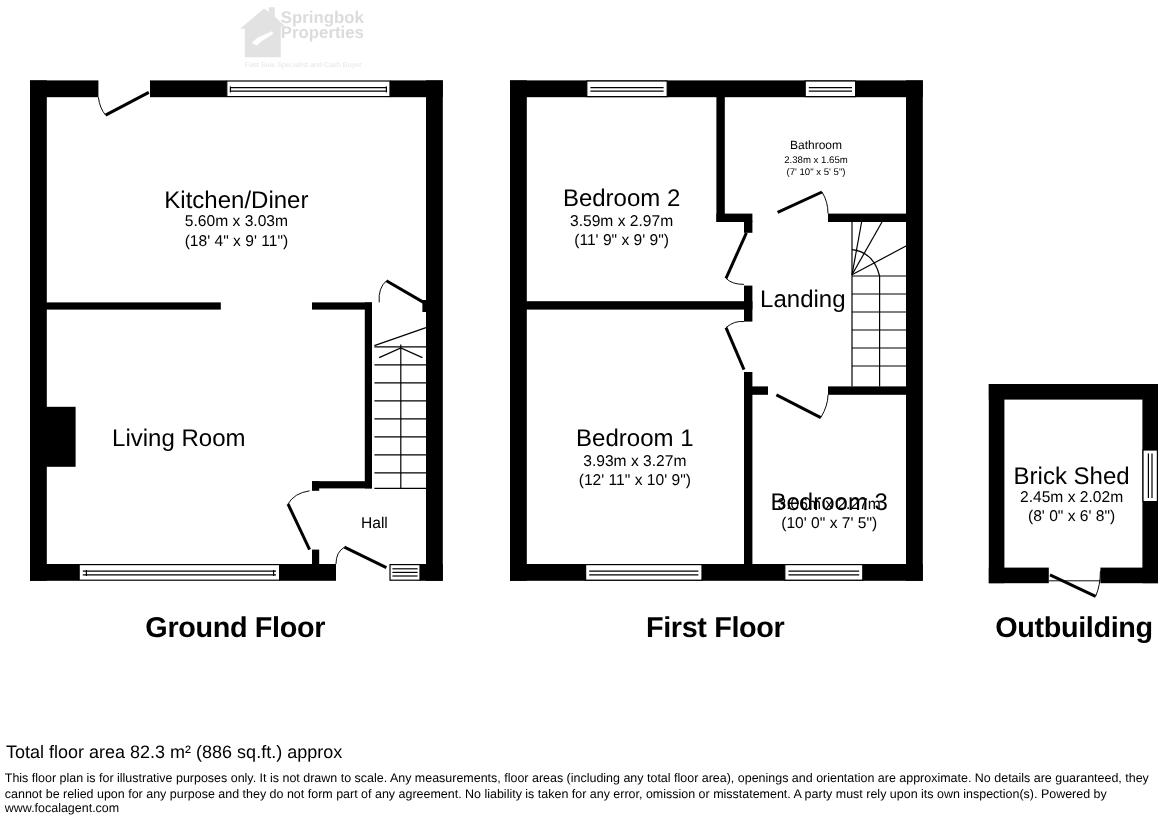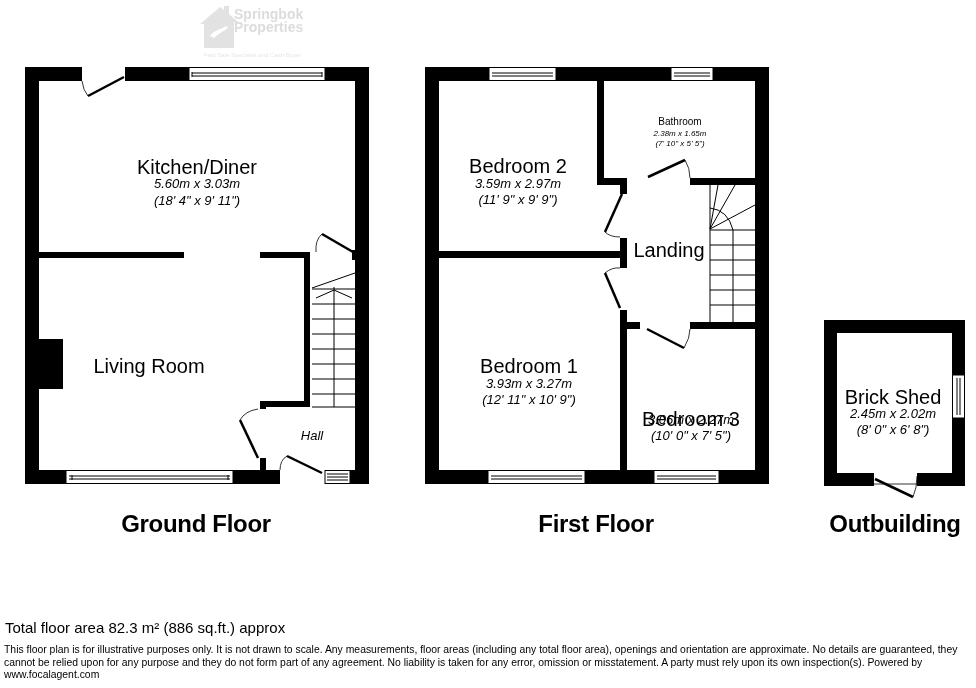--- a/index.html
+++ b/index.html
@@ -2,21 +2,21 @@
 <html><head>
 <meta charset="utf-8">
 <style>
   html, body { margin: 0; padding: 0; background: #ffffff; }
   body { width: 976px; height: 688px; position: relative; overflow: hidden; font-family: "Liberation Sans", sans-serif; color: #000; }
   svg.plan { position: absolute; left: 0; top: 0; }
   .logo { position: absolute; left: 198px; top: 4px; width: 150px; height: 58px; color: #e3e3e3; text-align: center; }
   .logo .brand { position: absolute; left: 36px; top: 4px; font-weight: bold; font-size: 14px; line-height: 13px; color: #dcdcdc; }
   .logo .tagline { position: absolute; left: 6px; top: 48px; font-size: 6px; color: #e6e6e6; white-space: nowrap; }
   .room-name { position: absolute; text-align: center; font-size: 20px; white-space: nowrap; transform: translateX(-50%); }
-  .room-dim { position: absolute; text-align: center; font-size: 13px; white-space: nowrap; transform: translateX(-50%); font-style: italic; }
+  .room-dim { position: absolute; text-align: center; font-size: 13px; white-space: nowrap; transform: translateX(-50%); }
   .small-name { font-size: 10px; }
   .small-dim { font-size: 8px; }
   .floor-title { position: absolute; font-weight: bold; font-size: 24px; white-space: nowrap; transform: translateX(-50%); letter-spacing: -0.3px; }
   .total { position: absolute; left: 5px; top: 619px; font-size: 15px; white-space: nowrap; }
   .disclaimer { position: absolute; left: 4px; top: 644px; width: 972px; font-size: 10.4px; line-height: 12.5px; }
 </style>
 </head>
 <body>
 
 <div class="logo">

